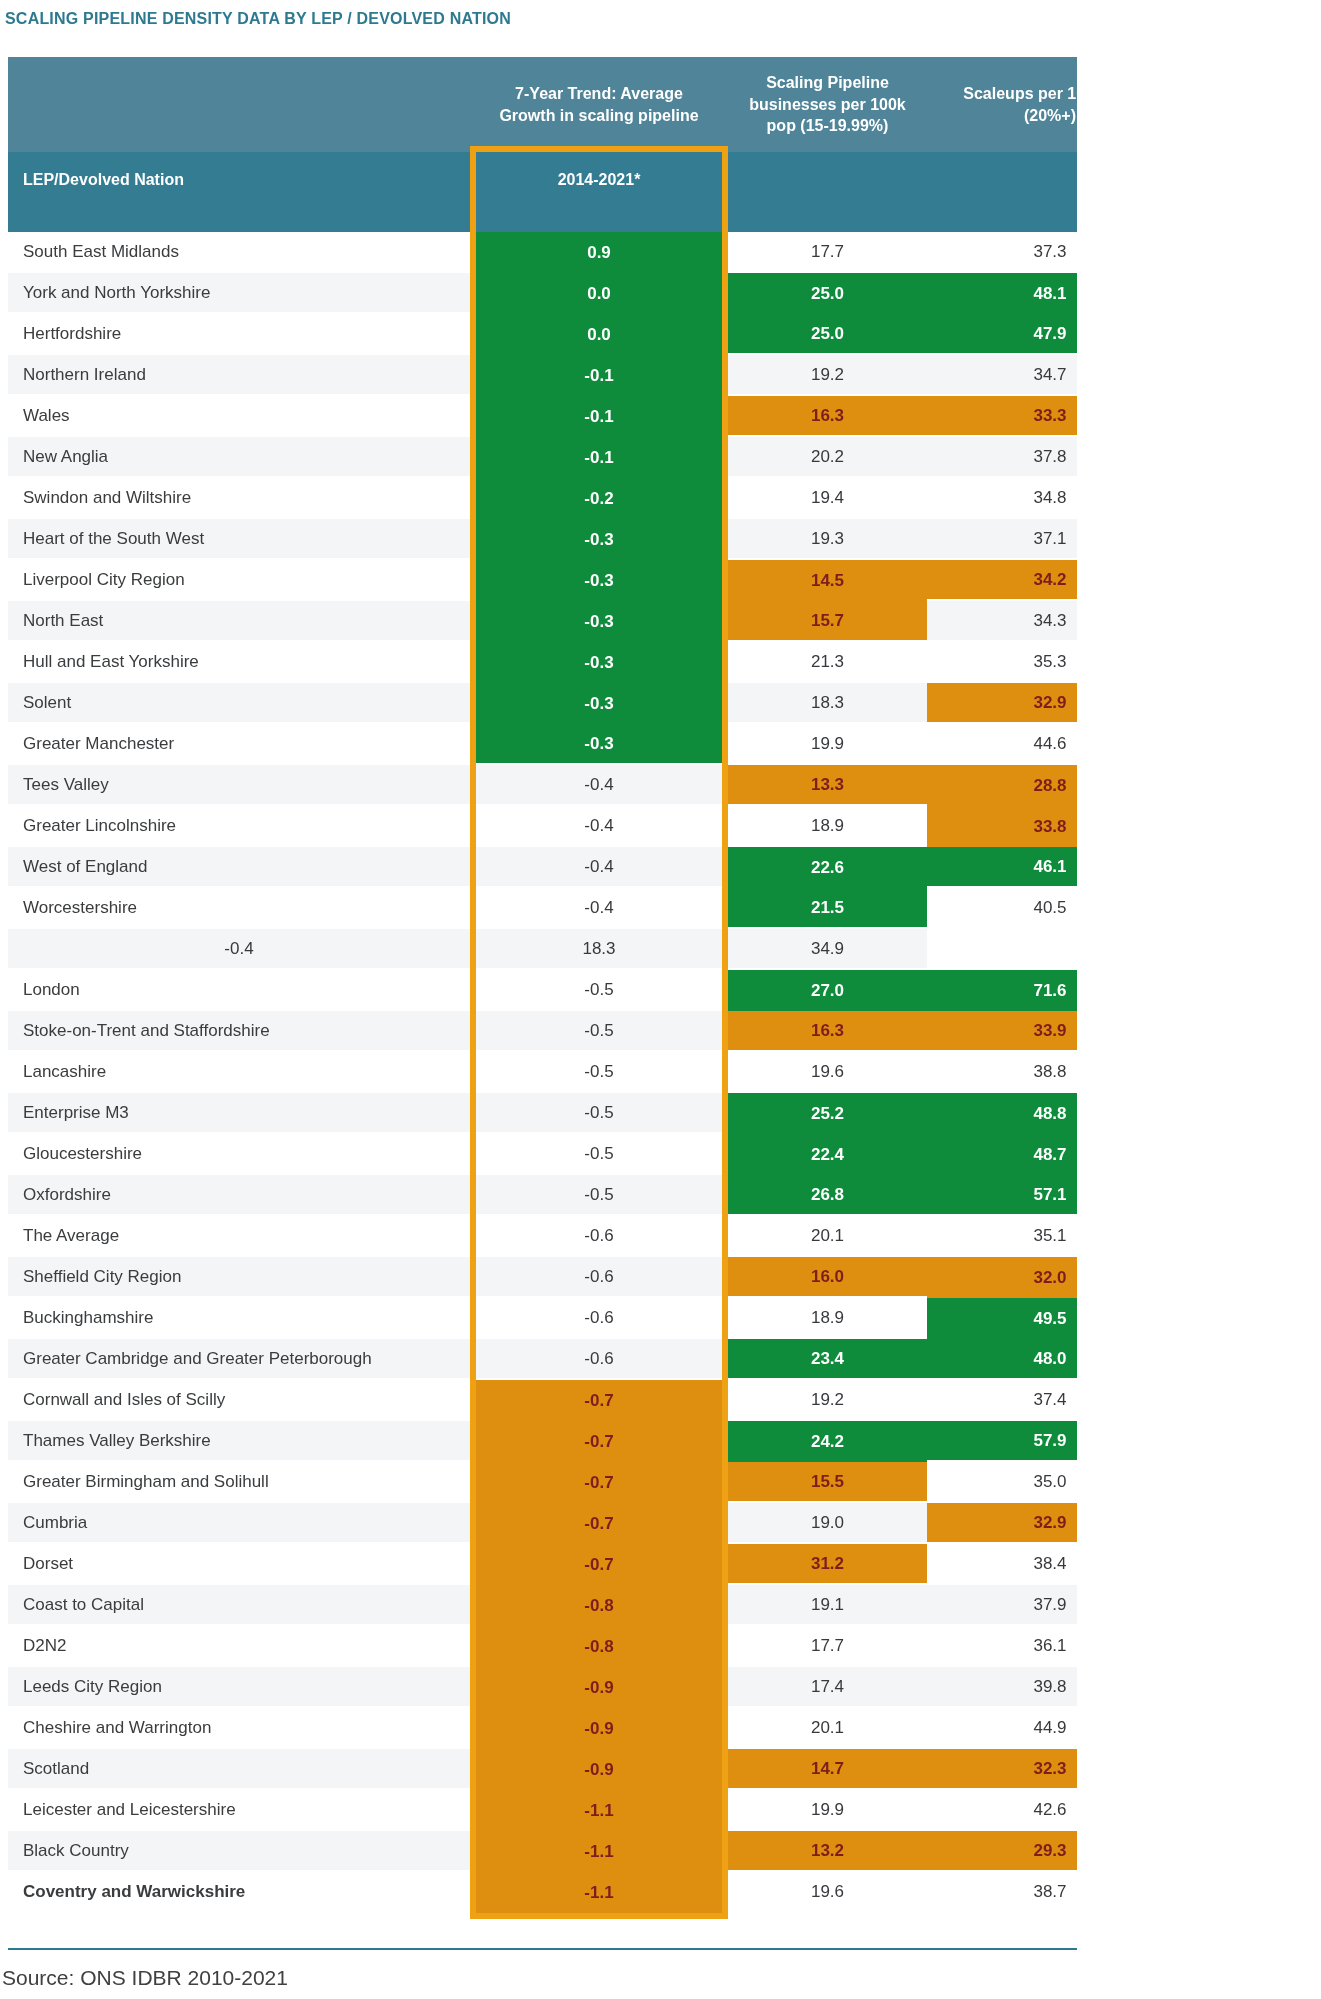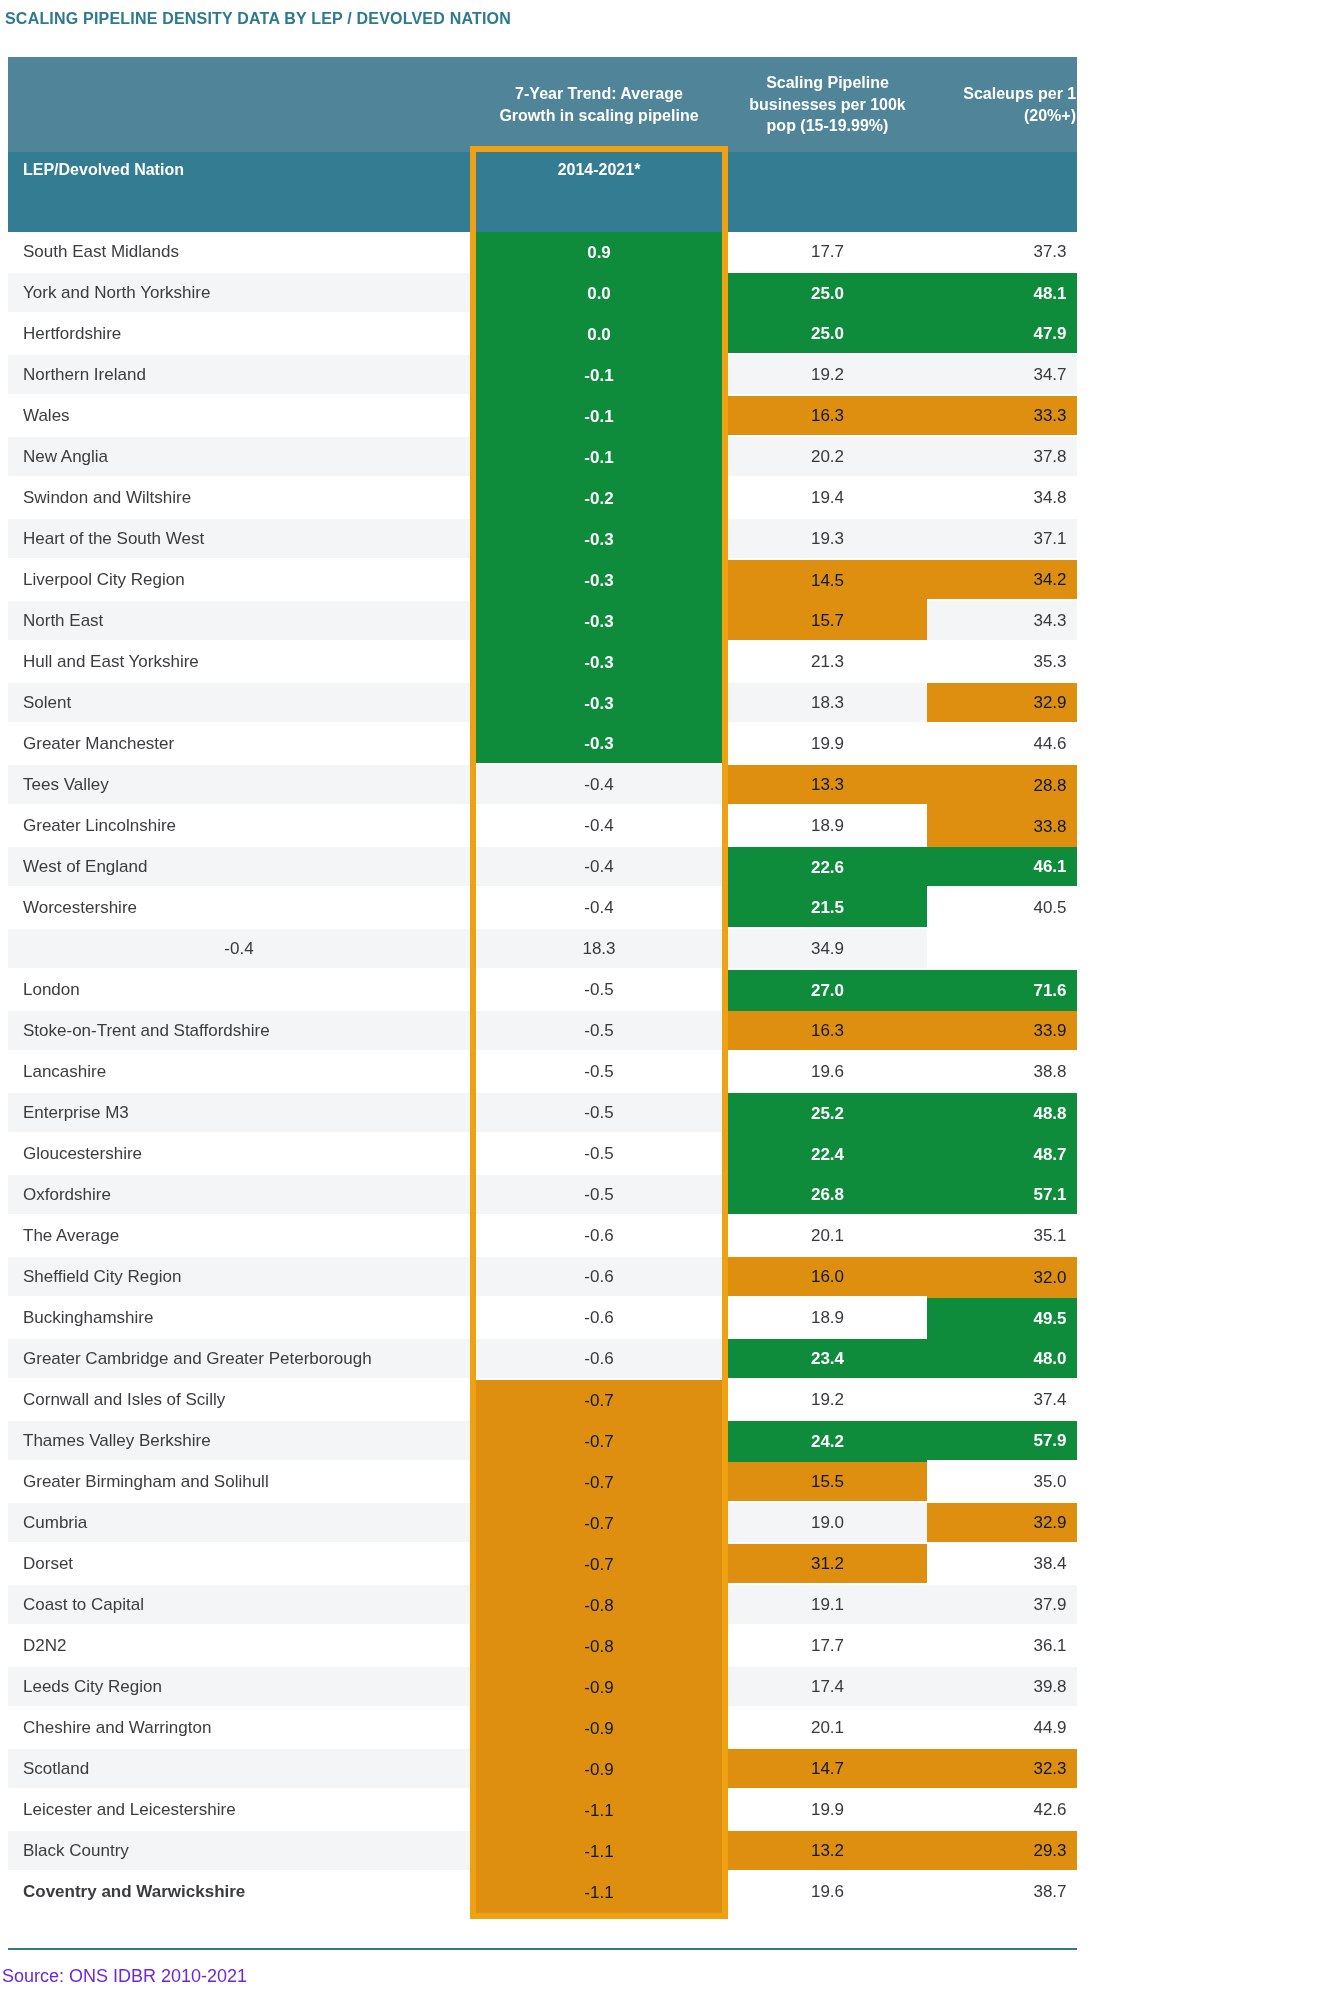--- a/index.html
+++ b/index.html
@@ -17,37 +17,37 @@
         font-family:"Liberation Sans", sans-serif;overflow:hidden;}
   .title{position:absolute;left:5px;top:10px;font-size:16px;font-weight:bold;
          color:var(--teal-accent);letter-spacing:0.2px;}
   .tbl{position:absolute;left:8px;top:57px;width:1165px;}
   .hrow,.row{display:grid;grid-template-columns:462px 258px 199px 246px;}
   .hrow1{height:95px;background:var(--teal-light);}
   .hrow2{height:80px;background:var(--teal-dark);}
   .hcell{color:#fff;font-weight:bold;font-size:16px;line-height:1.35;
          display:flex;align-items:center;justify-content:center;
          text-align:center;padding:4px 18px;box-sizing:border-box;}
-  .hrow2 .hcell{align-items:flex-start;padding-top:7px;}
+  .hrow2 .hcell{align-items:flex-start;padding-top:17px;}
   .hcell.namec{justify-content:flex-start;text-align:left;padding-left:15px;}
   .row{height:41px;}
   .cell{display:flex;align-items:center;font-size:17px;color:var(--ink);
         border-bottom:2px solid #fff;box-sizing:border-box;}
   .cell.namec{padding-left:15px;color:#3A3C3E;}
   .cell.num{justify-content:center;}
   .row:nth-child(even) .cell{background-color:var(--stripe);}
   .row .cell.bg-green{background-color:var(--green);color:#fff;font-weight:bold;}
-  .row .cell.bg-orange{background-color:var(--orange);color:#0f172a;font-weight:normal;}
+  .row .cell.bg-orange{background-color:var(--orange);color:#7f1d1d;font-weight:bold;}
   .cell.cont{border-bottom:none;}
   .cell.boldname{font-weight:bold;}
   .frame{position:absolute;left:462px;top:89px;width:258px;height:1773px;
          border:6px solid var(--frame);box-sizing:border-box;pointer-events:none;}
   .rule{position:absolute;left:8px;top:1948px;width:1313px;height:2px;
         background:var(--teal-accent);}
-  .source{position:absolute;left:2px;top:1966px;font-size:18px;color:#6d28d9;}
+  .source{position:absolute;left:2px;top:1966px;font-size:21px;color:#404040;}
 </style>
 </head>
 <body>
 
 <div class="page">
   <div class="title">SCALING PIPELINE DENSITY DATA BY LEP / DEVOLVED NATION</div>
 
   <div class="tbl">
     <div class="hrow hrow1">
       <div class="hcell namec"></div>

